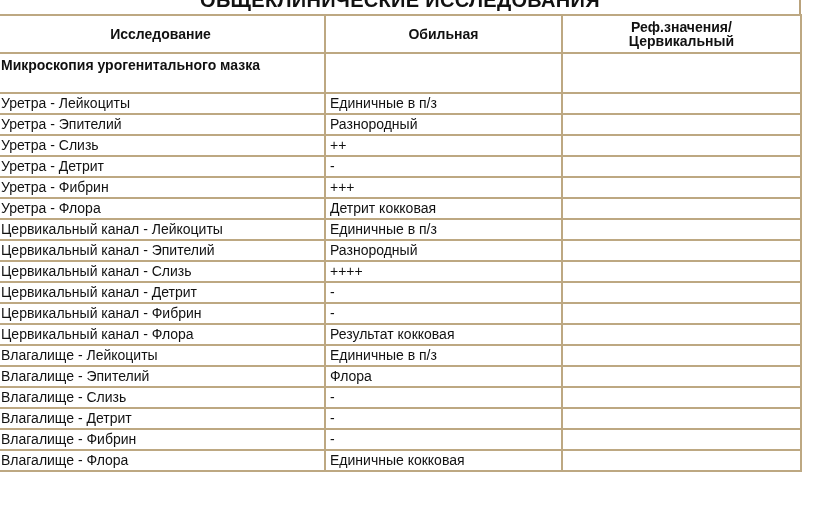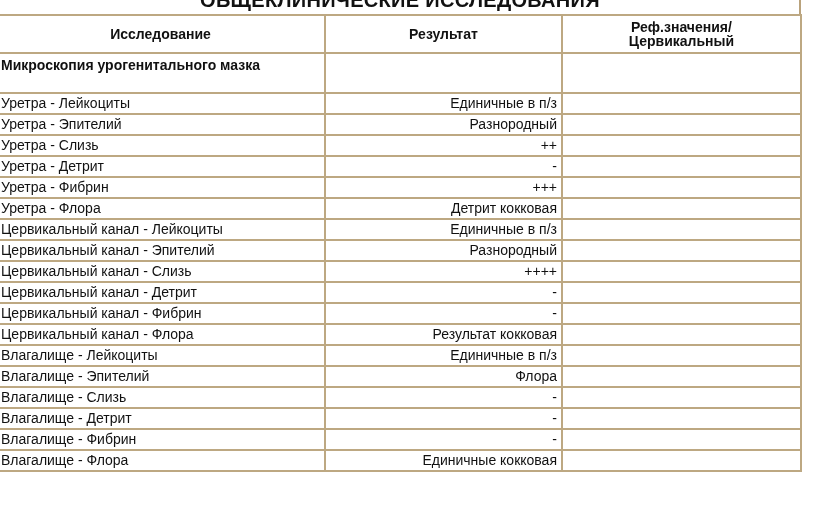--- a/index.html
+++ b/index.html
@@ -74,39 +74,38 @@
     vertical-align: top;
     padding-top: 2px;
     font-weight: bold;
     line-height: 18px;
   }
   td.indent {
     padding-left: 38px;
   }
   td.result {
     padding-left: 4px;
-    text-align: right;
   }
 </style>
 </head>
 <body>
 
 <div class="page-title">ОБЩЕКЛИНИЧЕСКИЕ ИССЛЕДОВАНИЯ</div>
 <div class="title-rborder"></div>
 
 <table class="results">
   <colgroup>
       <col class="c1">
       <col class="c2">
       <col class="c3">
     </colgroup>
   <thead>
     <tr class="header-row">
       <th>Исследование</th>
-      <th>Результат</th>
+      <th>Обильная</th>
       <th>
         <div>Реф.значения/</div>
         <div>Цервикальный</div>
       </th>
     </tr>
   </thead>
   <tbody id="tbody">
     <tr class="section-row">
       <td>Микроскопия урогенитального мазка</td>
       <td></td>

